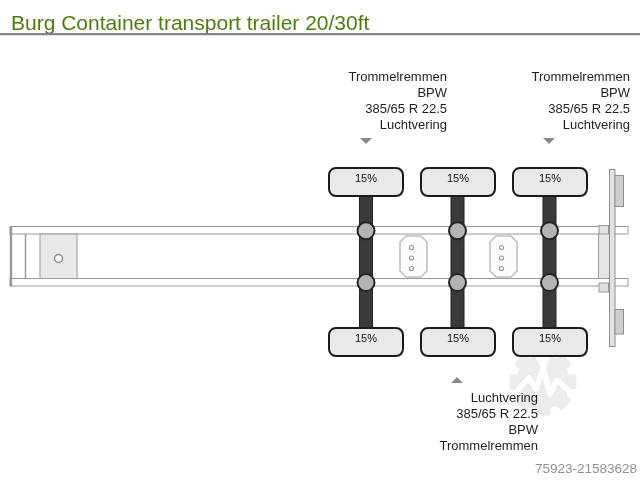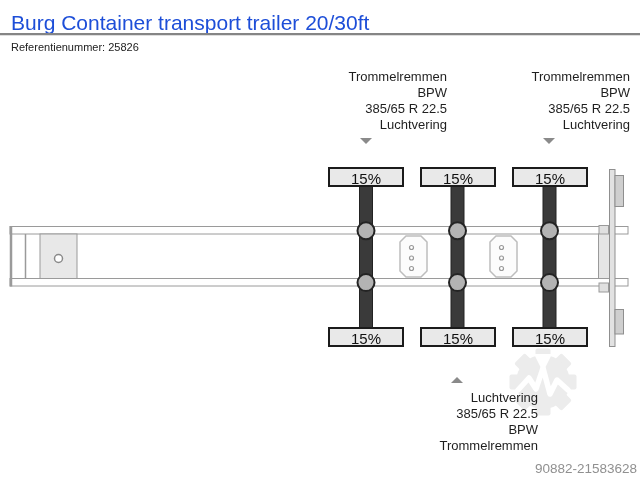--- a/index.html
+++ b/index.html
@@ -2,21 +2,21 @@
 <html><head>
 <meta charset="utf-8">
 <style>
   html,body{margin:0;padding:0;background:#fff;}
   #stage{
     position:relative;width:640px;height:480px;background:#ffffff;overflow:hidden;
     font-family:"Liberation Sans","DejaVu Sans",sans-serif;color:#1a1a1a;
   }
   .abs{position:absolute;}
   #page-title{
-    left:11px;top:11px;font-size:21px;line-height:24px;color:#1d4ed8;
+    left:11px;top:11px;font-size:21px;line-height:24px;color:#4d7c0f;
     white-space:nowrap;letter-spacing:0;
   }
   #title-rule{
     left:0;top:33px;width:640px;height:2px;background:#858585;
     border-bottom:1px solid #dedede;
   }
   #reference-number{
     left:11px;top:41px;font-size:11px;line-height:13px;color:#222;white-space:nowrap;
   }
   .axle-label{
@@ -26,40 +26,39 @@
   #top-label-1{left:287px;top:69px;}
   #top-label-2{left:470px;top:69px;}
   #bottom-label{left:378px;top:390px;}
   .tri{width:0;height:0;}
   .tri.down{border-left:6px solid transparent;border-right:6px solid transparent;border-top:6px solid #8a8a8a;}
   .tri.up{border-left:6px solid transparent;border-right:6px solid transparent;border-bottom:6px solid #8a8a8a;}
   #arrow-axle-1{left:360px;top:138px;}
   #arrow-axle-3{left:543px;top:138px;}
   #arrow-axle-2{left:451px;top:377px;}
   .wheel{
-    box-sizing:border-box;width:76px;height:20px;background:#e9e9e9;
-    border:2px solid #1b1b1b;border-radius:0;text-align:center;
-    font-size:15px;line-height:19px;color:#111;
+    box-sizing:border-box;width:76px;height:30px;background:#e9e9e9;
+    border:2px solid #1b1b1b;border-radius:8px;text-align:center;
+    font-size:11px;line-height:19px;color:#111;
   }
   .wheel.top{top:167px;}
   .wheel.bottom{top:327px;}
   .wx1{left:328px;} .wx2{left:420px;} .wx3{left:512px;}
   #chassis-svg{left:0;top:0;}
   #image-id{
     right:3px;top:461px;font-size:13.5px;line-height:15px;color:#909090;white-space:nowrap;
   }
 </style>
 </head>
 <body>
 
 <div id="stage">
 
   <div class="abs" id="page-title">Burg Container transport trailer 20/30ft</div>
   <div class="abs" id="title-rule"></div>
-  <div class="abs" id="reference-number">Referentienummer: 25826</div>
 
   <div class="abs axle-label" id="top-label-1">
     <div>Trommelremmen</div>
     <div>BPW</div>
     <div>385/65 R 22.5</div>
     <div>Luchtvering</div>
   </div>
   <div class="abs axle-label" id="top-label-2">
     <div>Trommelremmen</div>
     <div>BPW</div>
@@ -145,15 +144,15 @@
   <div class="abs wheel bottom wx3">15%</div>
 
   <div class="abs tri up" id="arrow-axle-2"></div>
   <div class="abs axle-label" id="bottom-label">
     <div>Luchtvering</div>
     <div>385/65 R 22.5</div>
     <div>BPW</div>
     <div>Trommelremmen</div>
   </div>
 
-  <div class="abs" id="image-id">90882-21583628</div>
+  <div class="abs" id="image-id">75923-21583628</div>
 
 </div>
 
 </body></html>

